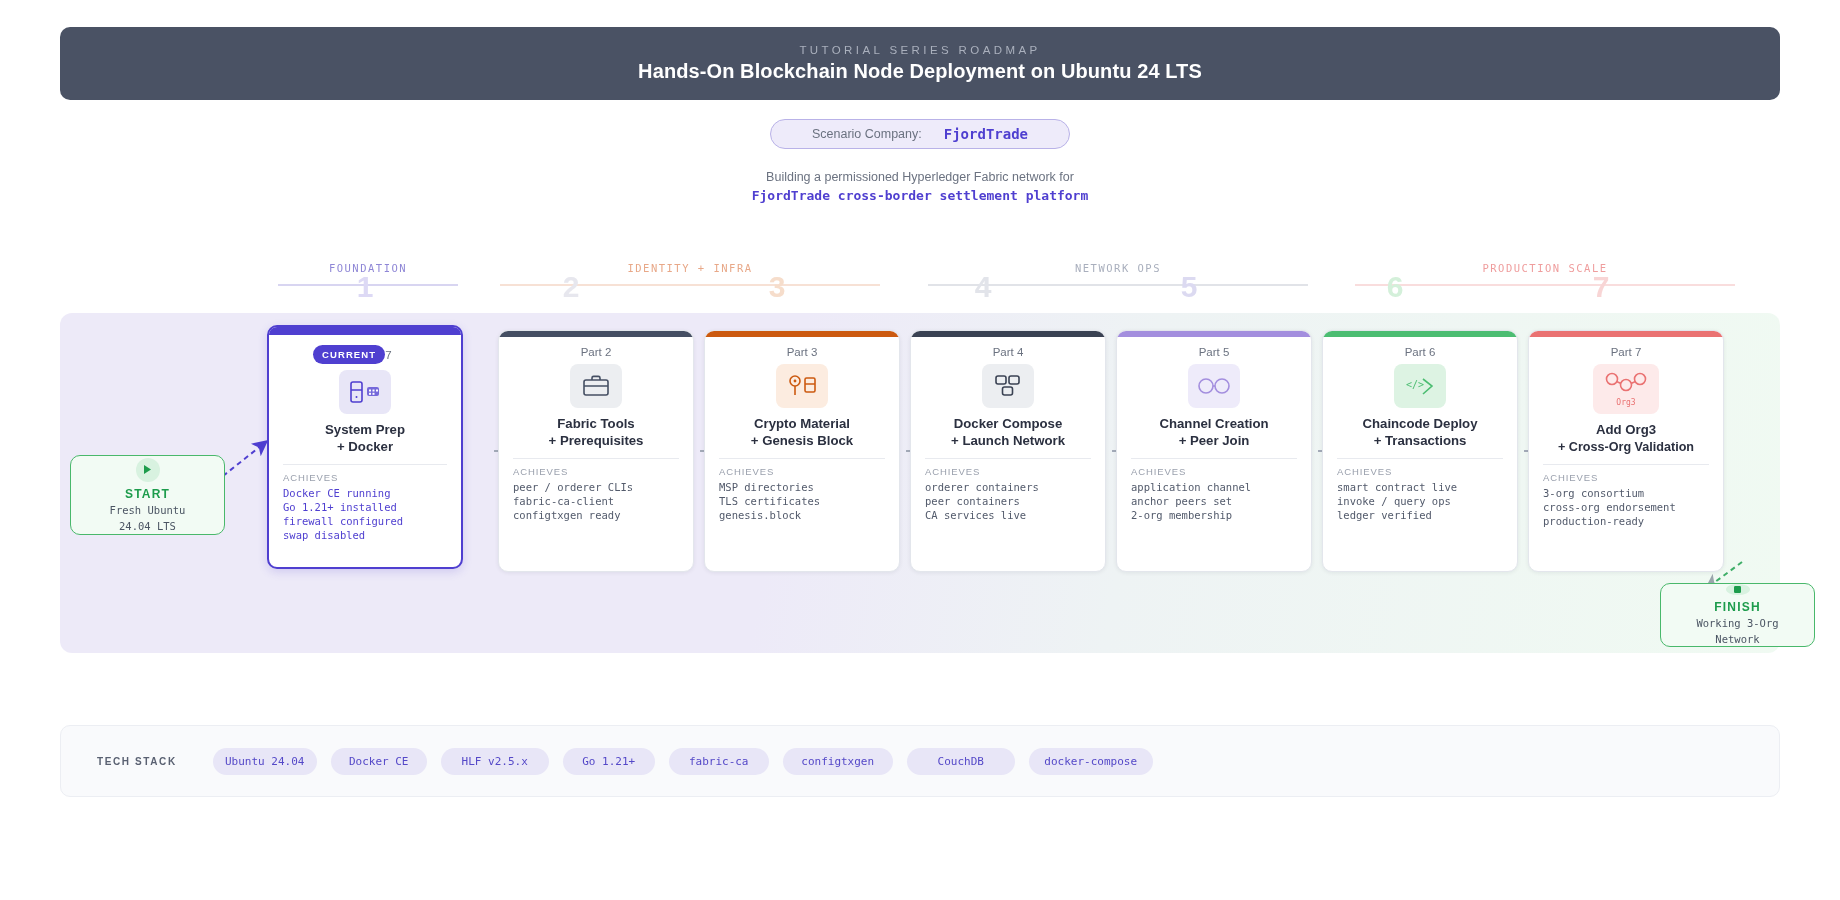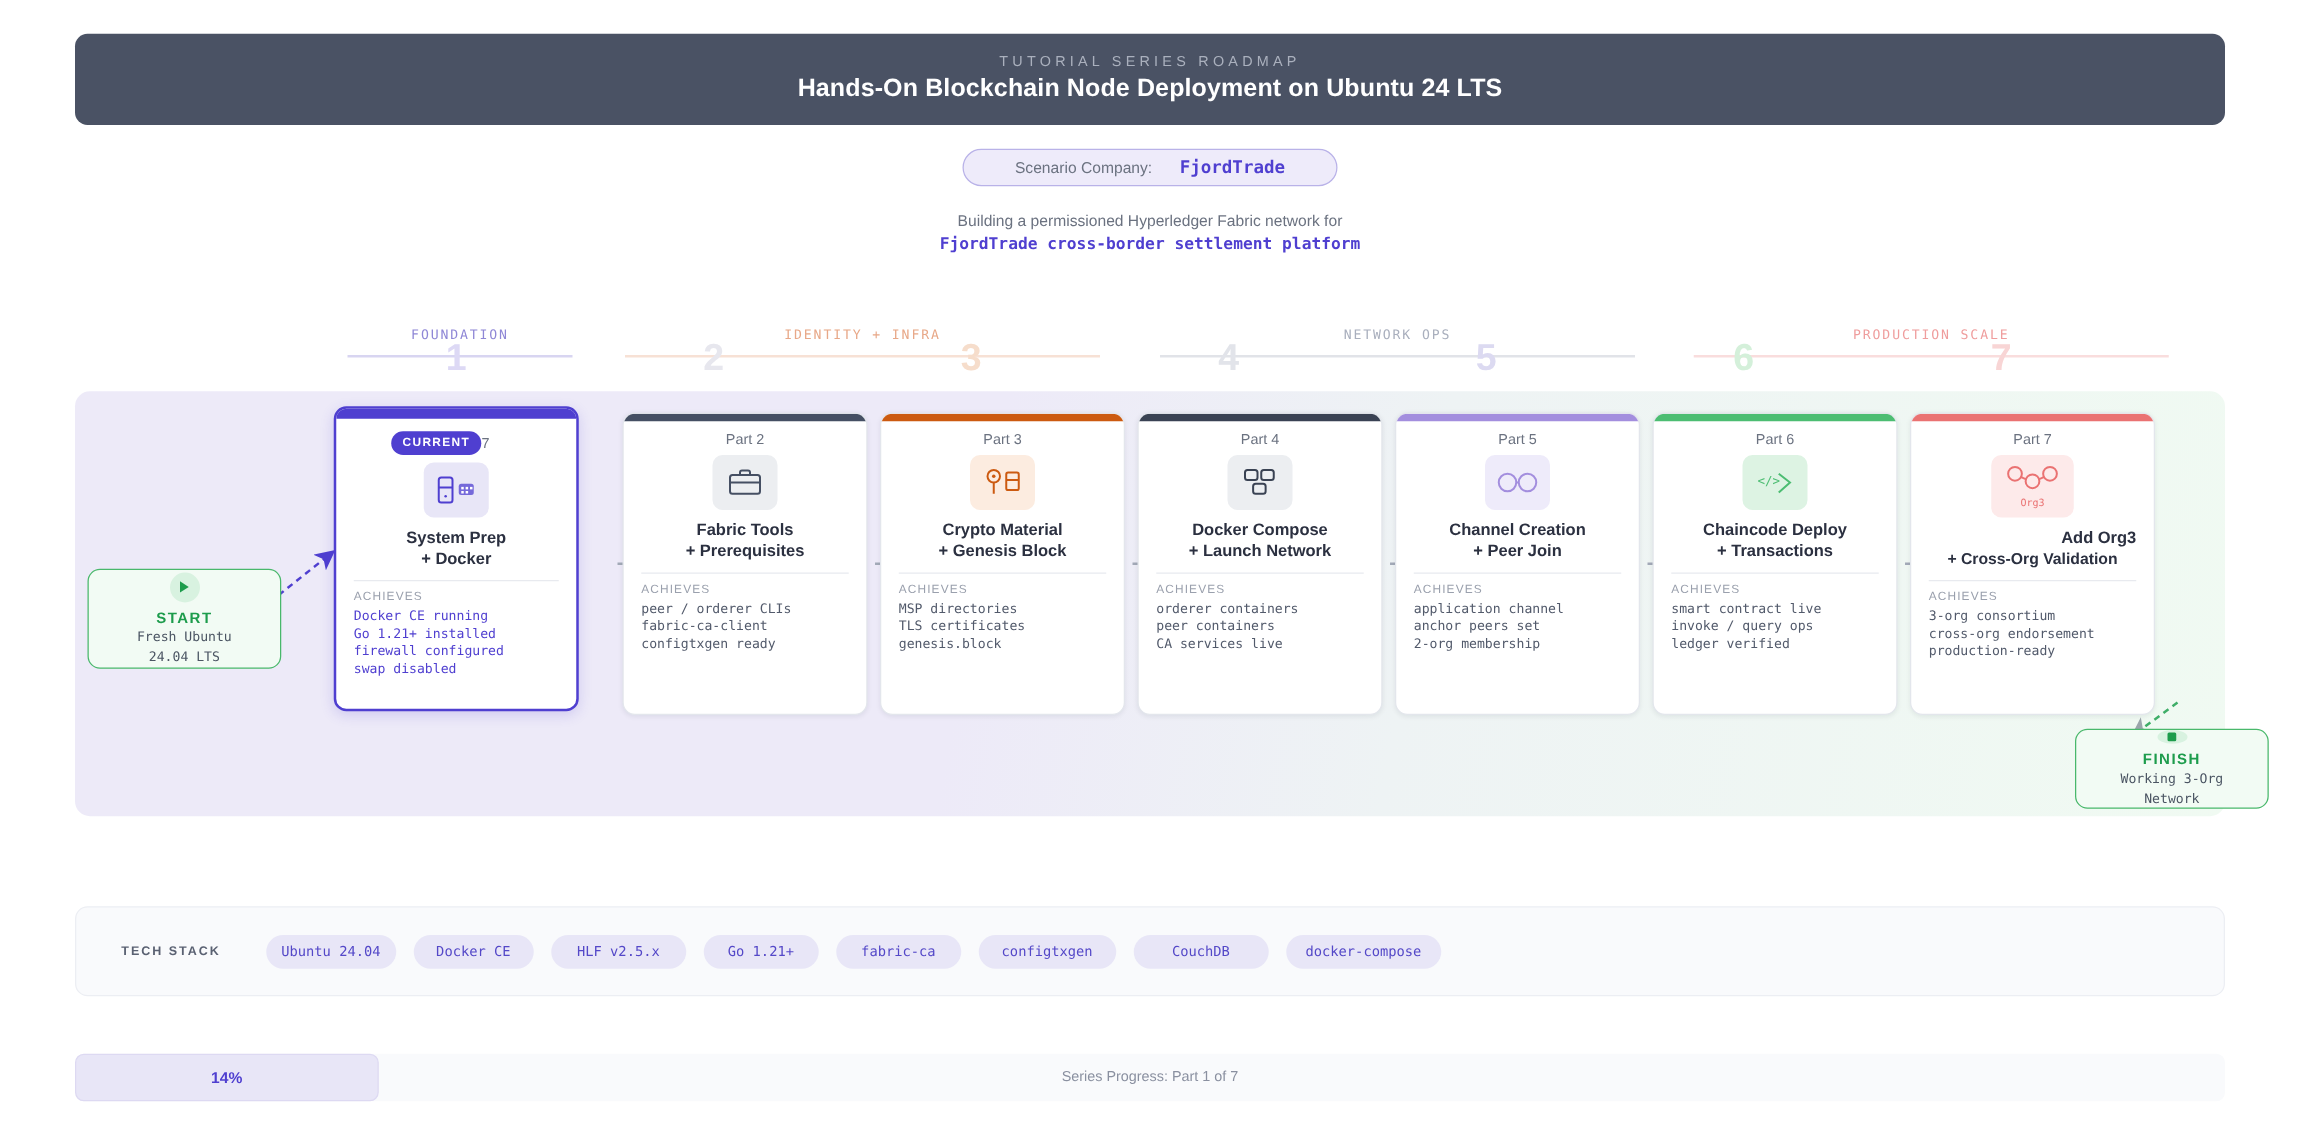--- a/index.html
+++ b/index.html
@@ -454,21 +454,21 @@
             <svg width="44" height="30" viewBox="0 0 44 30">
               <circle cx="8" cy="8" r="5.5" stroke="#ea7272" fill="none" stroke-width="1.6"></circle>
               <circle cx="22" cy="14" r="5.5" stroke="#ea7272" fill="none" stroke-width="1.6"></circle>
               <circle cx="36" cy="8" r="5.5" stroke="#ea7272" fill="none" stroke-width="1.6"></circle>
               <line x1="12.5" y1="10.5" x2="17" y2="12.5" stroke="#ea7272" fill="none" stroke-width="1.6"></line>
               <line x1="27" y1="12.5" x2="31.5" y2="10.5" stroke="#ea7272" fill="none" stroke-width="1.6"></line>
             </svg>
             <div style="font-size: 8px; color: rgb(234, 114, 114); font-family: &quot;DejaVu Sans Mono&quot;, monospace; margin-top: -3px;">Org3</div>
           </div>
           <div class="card-title">
-            <div style="font-size: 13.2px; text-align: right;">Add Org3</div>
+            <div style="font-size: 13.2px;">Add Org3</div>
             <div style="font-size: 12.6px;">+ Cross-Org Validation</div>
           </div>
           <div class="card-sep"></div>
           <div class="ach-label">ACHIEVES</div>
           <ul class="ach-list">
             <li>3-org consortium</li>
             <li>cross-org endorsement</li>
             <li>production-ready</li>
           </ul>
         </div>
@@ -482,19 +482,13 @@
         <div class="chip" style="width: 96px;">Docker CE</div>
         <div class="chip" style="width: 108px;">HLF v2.5.x</div>
         <div class="chip" style="width: 88px;">Go 1.21+</div>
         <div class="chip" style="width: 100px;">fabric-ca</div>
         <div class="chip" style="width: 110px;">configtxgen</div>
         <div class="chip" style="width: 108px;">CouchDB</div>
         <div class="chip" style="width: 124px;">docker-compose</div>
       </div>
   </div>
 
-  <div class="progress-track">
-    <div class="progress-fill" id="progress-fill" style="width: 242.8px;">
-      <span class="progress-pct">14%</span>
-    </div>
-    <div class="progress-caption">Series Progress: Part 1 of 7</div>
-  </div>
 </div>
 
 </body></html>

